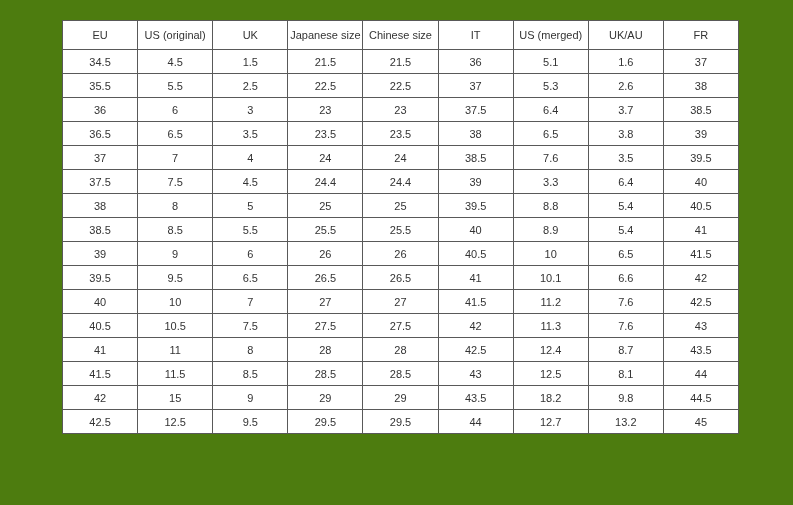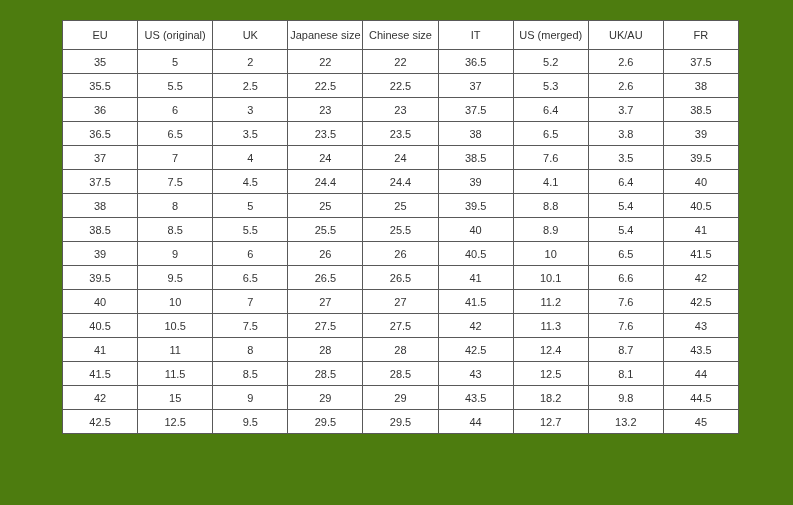--- a/index.html
+++ b/index.html
@@ -57,29 +57,29 @@
           <th>Japanese size</th>
           <th>Chinese size</th>
           <th>IT</th>
           <th>US (merged)</th>
           <th>UK/AU</th>
           <th>FR</th>
         </tr>
     </thead>
     <tbody>
         <tr>
-          <td>35</td>
-          <td>5</td>
-          <td>2</td>
-          <td>22</td>
-          <td>22</td>
-          <td>36.5</td>
-          <td>5.2</td>
-          <td>2.6</td>
-          <td>37.5</td>
+          <td>34.5</td>
+          <td>4.5</td>
+          <td>1.5</td>
+          <td>21.5</td>
+          <td>21.5</td>
+          <td>36</td>
+          <td>5.1</td>
+          <td>1.6</td>
+          <td>37</td>
         </tr>
         <tr>
           <td>35.5</td>
           <td>5.5</td>
           <td>2.5</td>
           <td>22.5</td>
           <td>22.5</td>
           <td>37</td>
           <td>5.3</td>
           <td>2.6</td>
@@ -118,21 +118,21 @@
           <td>3.5</td>
           <td>39.5</td>
         </tr>
         <tr>
           <td>37.5</td>
           <td>7.5</td>
           <td>4.5</td>
           <td>24.4</td>
           <td>24.4</td>
           <td>39</td>
-          <td>4.1</td>
+          <td>3.3</td>
           <td>6.4</td>
           <td>40</td>
         </tr>
         <tr>
           <td>38</td>
           <td>8</td>
           <td>5</td>
           <td>25</td>
           <td>25</td>
           <td>39.5</td>

